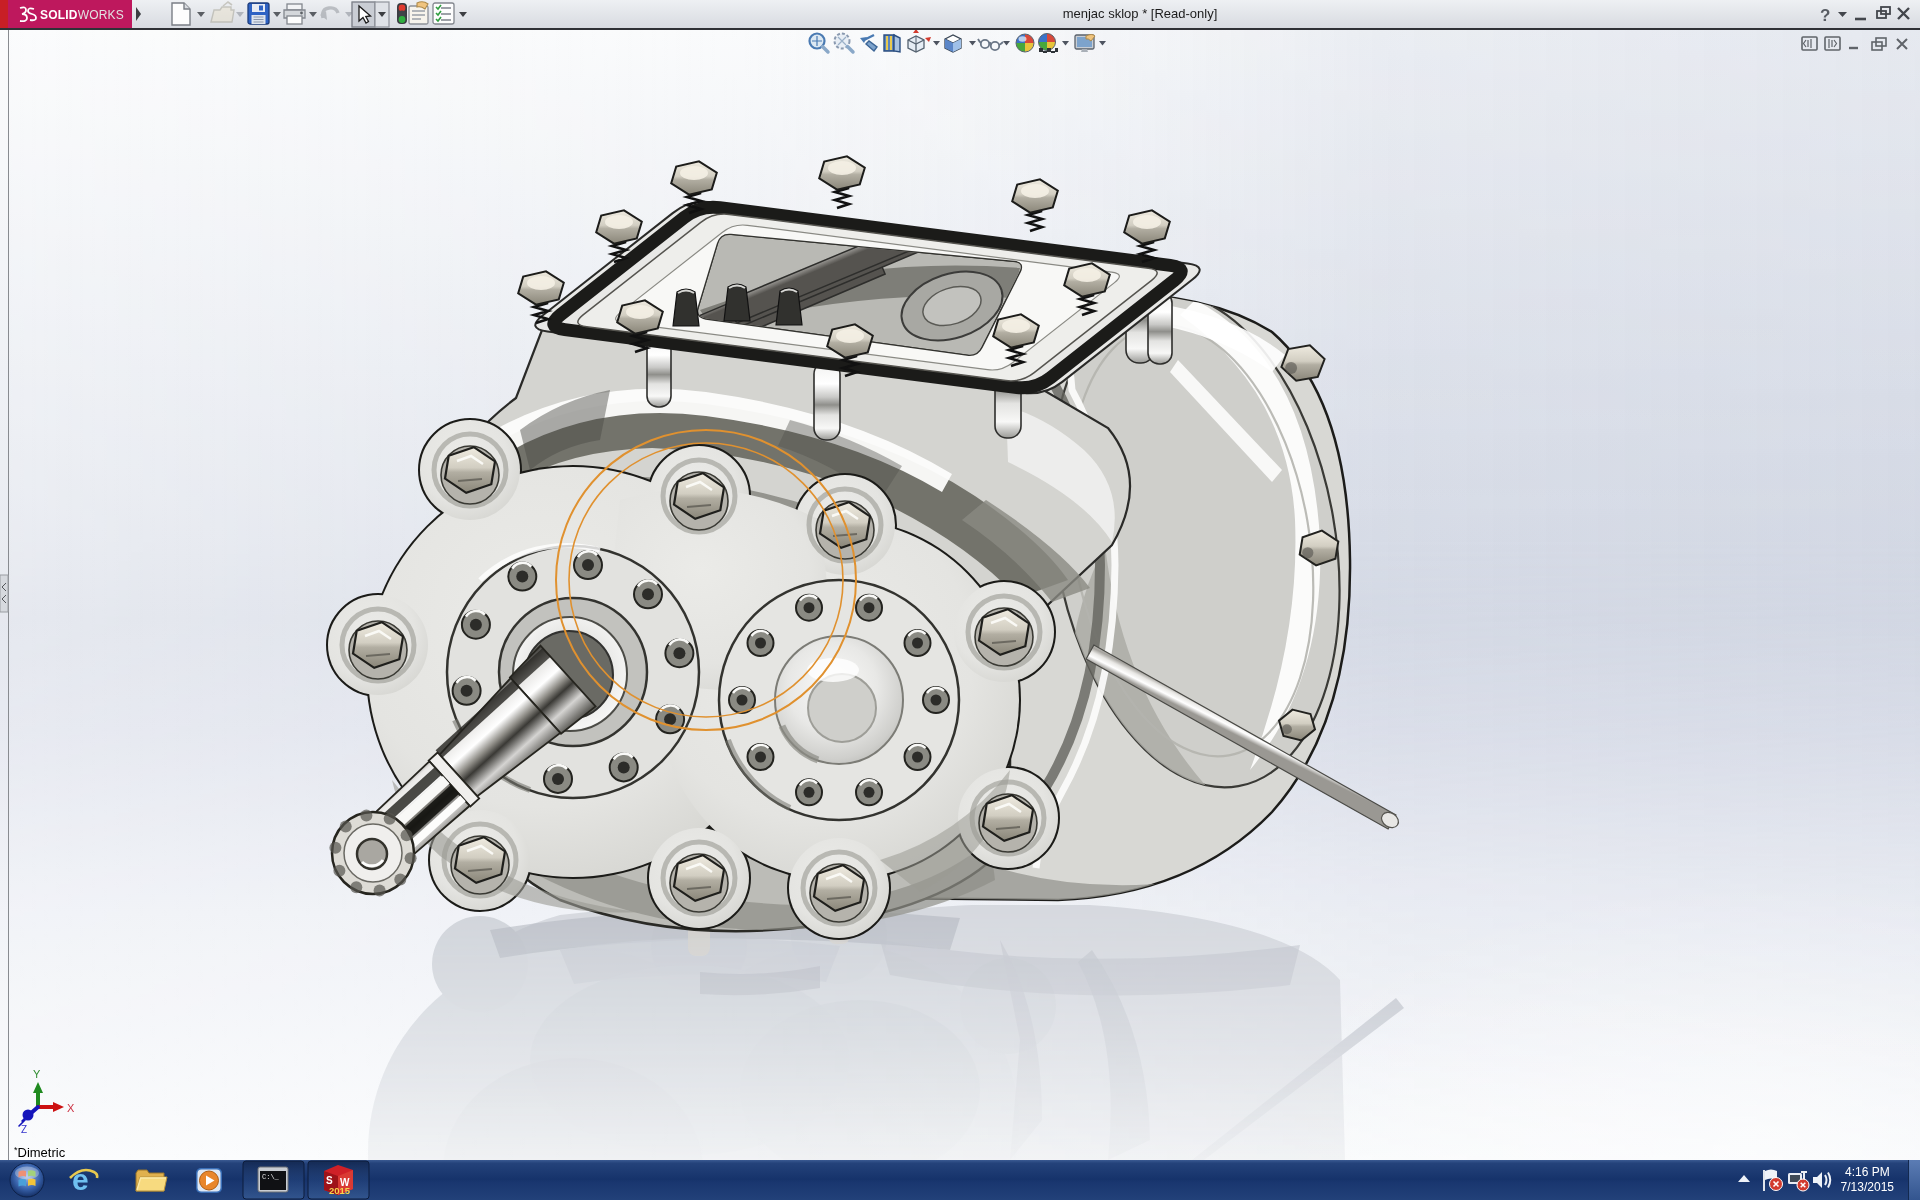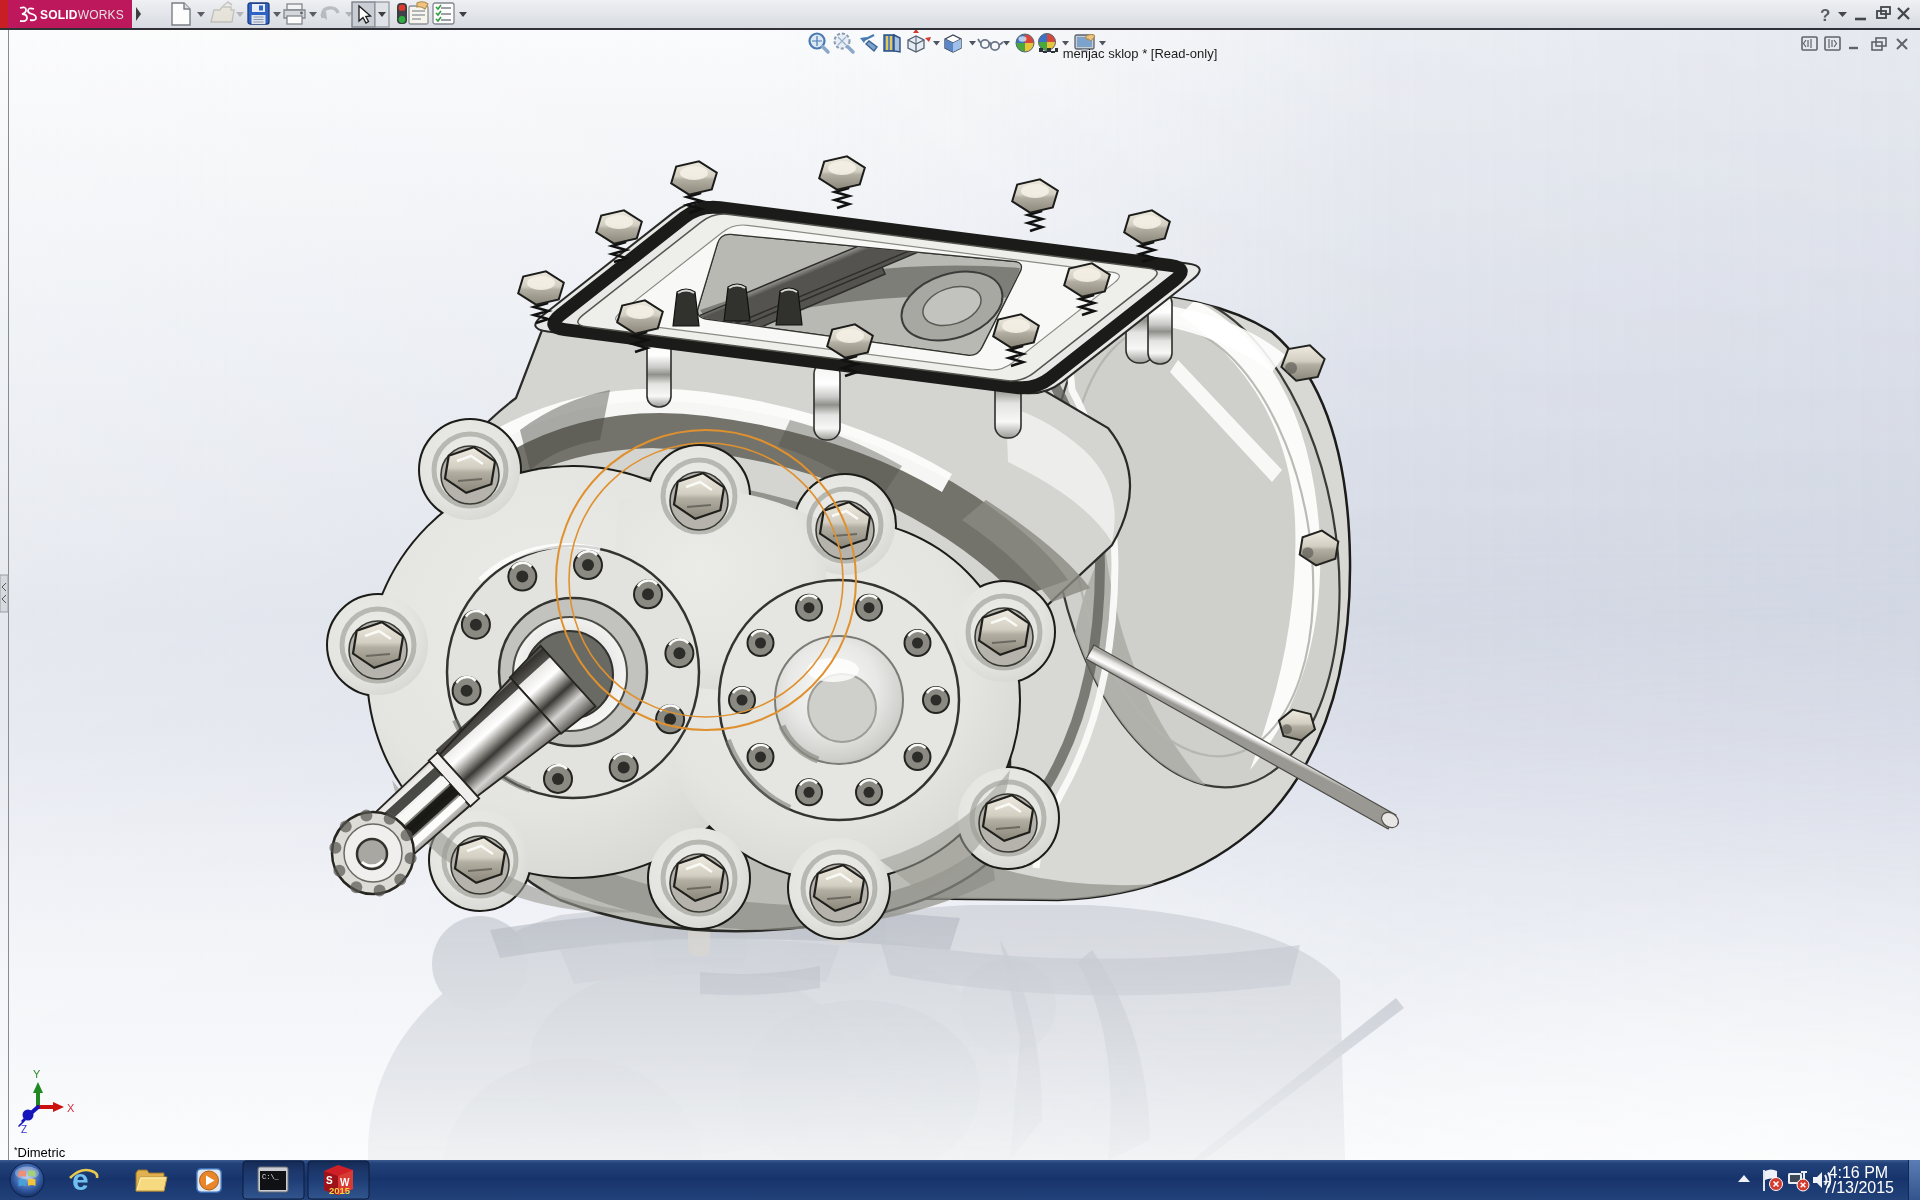--- a/index.html
+++ b/index.html
@@ -2,26 +2,26 @@
 <html><head>
 <meta charset="utf-8">
 <style>
 html,body{margin:0;padding:0;width:1920px;height:1200px;overflow:hidden;font-family:"Liberation Sans",sans-serif;background:#fff;}
 #stage{position:relative;width:1920px;height:1200px;}
 
 #titlebar{position:absolute;left:0;top:0;width:1920px;height:28px;background:linear-gradient(#eef0f3,#d8dbe1);}
 #redstrip{position:absolute;left:0;top:0;width:8px;height:28px;background:#c81f25;}
 #logoblock{position:absolute;left:8px;top:0;width:124px;height:28px;background:#be185d;color:#fff;}
 #tbsep{position:absolute;left:0;top:28px;width:1920px;height:2px;background:#2f3136;}
-#titletext{position:absolute;left:1040px;top:6px;width:200px;text-align:center;font-size:13px;color:#1c1c1c;margin-top:40px;}
+#titletext{position:absolute;left:1040px;top:6px;width:200px;text-align:center;font-size:13px;color:#1c1c1c;}
 
 #viewport{position:absolute;left:0;top:30px;width:1920px;height:1130px;}
 
 #taskbar{position:absolute;left:0;top:1160px;width:1920px;height:40px;background:linear-gradient(#3b5a92 0%,#24427a 8%,#16336b 48%,#1a3770 58%,#224179 100%);}
-#traytext{position:absolute;right:26px;top:1165px;text-align:center;color:#fff;font-size:16px;line-height:15px;}
+#traytext{position:absolute;right:26px;top:1165px;text-align:center;color:#fff;font-size:12px;line-height:15px;}
 #showdesk{position:absolute;left:1908px;top:1160px;width:12px;height:40px;background:linear-gradient(#5b7cb4,#33558f);border-left:1px solid #13294f;}
 </style>
 </head>
 <body>
 <div id="stage">
 
   <div id="viewport">
   <svg width="1920" height="1130" viewBox="0 30 1920 1130">
   <defs>
     <linearGradient id="bgv" x1="0" y1="0" x2="0" y2="1">

